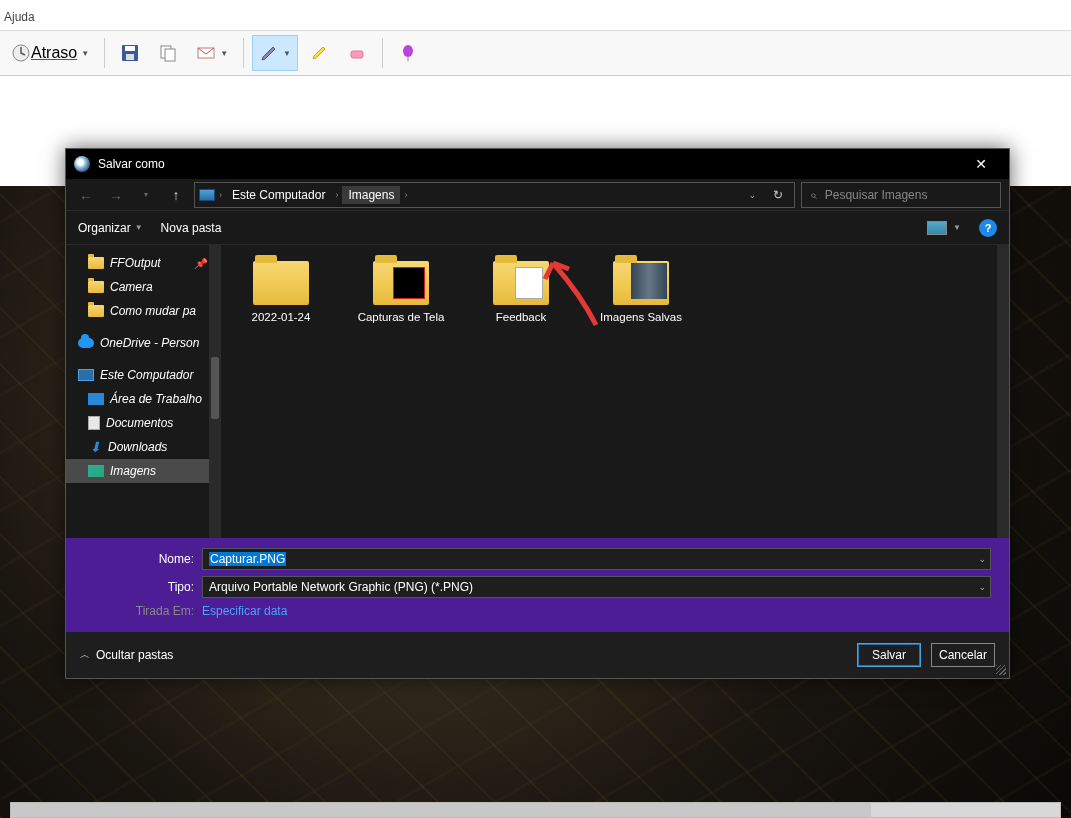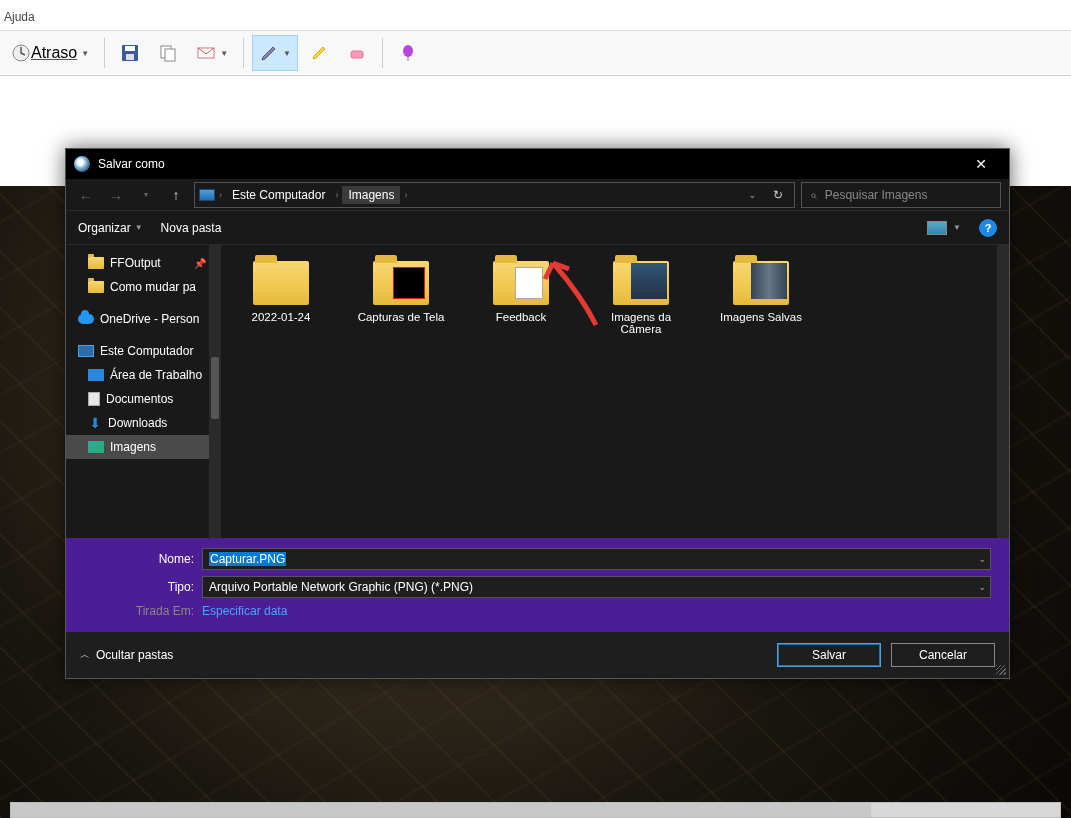--- a/index.html
+++ b/index.html
@@ -46,21 +46,21 @@
 .cmdbar .cmd .drop { font-size:8px; color:#999; }
 .cmdbar .spacer { flex:1; }
 .view-ico { width:20px; height:14px; border:1px solid #888; background: linear-gradient(#5ac,#38a); margin-right:2px; }
 .help-ico { width:18px; height:18px; border-radius:50%; background:#1e88e5; color:#fff; display:flex; align-items:center; justify-content:center; font-size:11px; font-weight:bold; }
 
 .body-area { flex:1; display:flex; min-height:0; background:#191919; }
 
 .sidebar { width: 155px; overflow:hidden; position:relative; border-right: 0; }
 .sidebar-scroll { position:absolute; right:0; top:0; bottom:0; width:12px; background:#2a2a2a; }
 .sidebar-thumb { position:absolute; right:2px; top:112px; width:8px; height:62px; background:#555; border-radius:2px; }
-.tree { padding: 6px 0; }
+.tree { padding: 6px 0; font-style: italic; }
 .tree-item { height:24px; display:flex; align-items:center; padding-left: 12px; gap:6px; color:#fff; white-space:nowrap; }
 .tree-item.sub { padding-left: 22px; }
 .tree-item.sel { background:#4a4a4a; }
 .ti-folder { width:16px; height:12px; background: linear-gradient(#f7d774,#e5b93c); border-radius:1px; }
 .ti-folder::before { content:""; display:block; width:6px; height:3px; background:#e5b93c; margin-top:-3px; border-radius:1px 1px 0 0; }
 .ti-cloud { width:16px; height:10px; background:#2196f3; border-radius:5px; position:relative; }
 .ti-cloud::before { content:""; position:absolute; width:8px; height:8px; background:#2196f3; border-radius:50%; top:-4px; left:3px; }
 .ti-pc { width:16px; height:12px; background:#2a6da8; border:1px solid #4aa3df; }
 .ti-desk { width:16px; height:12px; background:#2a88d8; }
 .ti-doc { width:12px; height:14px; background:#e8e8e8; border:1px solid #aaa; }
@@ -86,21 +86,21 @@
 .form-row label.dim { color:#888; }
 .form-input { flex:1; height:22px; background:#1e1e1e; border:1px solid #555; color:#fff; padding:0 6px; font-size:12px; display:flex; align-items:center; position:relative; }
 .form-input .sel { background:#0078d7; color:#fff; padding:0 1px; }
 .form-input .dd { position:absolute; right:4px; color:#aaa; font-size:9px; }
 .link-text { color:#4aa3ff; font-size:12px; }
 
 .footer { height:46px; display:flex; align-items:center; padding: 0 14px; background:#1e1e1e; }
 .hide-folders { color:#fff; display:flex; align-items:center; gap:6px; font-size:12px; }
 .hide-folders .chev { font-size:10px; }
 .footer .spacer { flex:1; }
-.dlg-btn { width:104px; height:24px; background:#1e1e1e; border:1px solid #888; color:#fff; font-size:12px; display:flex; align-items:center; justify-content:center; margin-left:10px; }
+.dlg-btn { width:64px; height:24px; background:#1e1e1e; border:1px solid #888; color:#fff; font-size:12px; display:flex; align-items:center; justify-content:center; margin-left:10px; }
 .dlg-btn.primary { border:1px solid #4aa3df; box-shadow: 0 0 0 1px #2a6da8 inset; }
 .resize-grip { position:absolute; right:3px; bottom:3px; width:10px; height:10px; background: repeating-linear-gradient(135deg,#666 0 1px, transparent 1px 3px); }
 
 .statusbar { position:absolute; left:10px; right:10px; bottom:0; height:16px; background:#d8d8d8; border:1px solid #bbb; }
 .statusbar::after { content:""; position:absolute; left:0; top:0; bottom:0; width:82%; background:#c8c8c8; }
 </style>
 </head>
 <body>
 
 <div class="app-menu">
@@ -229,20 +229,24 @@
   <div class="body-area">
     <div class="sidebar">
       <div class="tree">
         <div class="tree-item sub">
             <span class="ti-folder"></span>
             <span>FFOutput</span>
             <span class="pin">📌</span>
           </div>
         <div class="tree-item sub">
             <span class="ti-folder"></span>
+            <span>Camera</span>
+          </div>
+        <div class="tree-item sub">
+            <span class="ti-folder"></span>
             <span>Como mudar pa</span>
           </div>
         <div class="tree-item" style="margin-top:8px">
             <span class="ti-cloud"></span>
             <span>OneDrive - Person</span>
           </div>
         <div class="tree-item" style="margin-top:8px">
             <span class="ti-pc"></span>
             <span>Este Computador</span>
           </div>
@@ -273,24 +277,20 @@
         <div class="folder-icon"></div>
         <span>2022-01-24</span>
       </div>
       <div class="folder-item">
         <div class="folder-icon thumb1"></div>
         <span>Capturas de Tela</span>
       </div>
       <div class="folder-item">
         <div class="folder-icon thumb2"></div>
         <span>Feedback</span>
-      </div>
-      <div class="folder-item">
-        <div class="folder-icon thumb3"></div>
-        <span>Imagens da Câmera</span>
       </div>
       <div class="folder-item">
         <div class="folder-icon thumb4"></div>
         <span>Imagens Salvas</span>
       </div>
       <svg class="red-arrow" viewBox="0 0 70 80">
         <path d="M 55 70 Q 40 40 12 8" stroke="#e53935" stroke-width="5" fill="none"></path>
         <path d="M 12 8 L 4 24 M 12 8 L 28 14" stroke="#e53935" stroke-width="5" fill="none"></path>
       </svg>
       <div class="content-scroll"></div>

